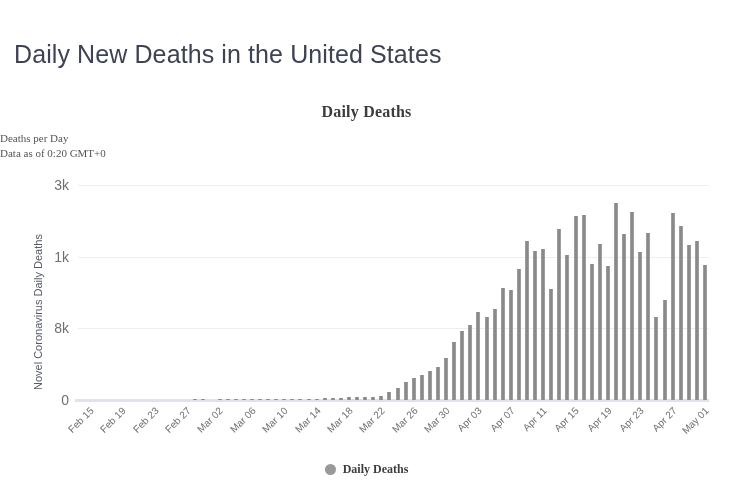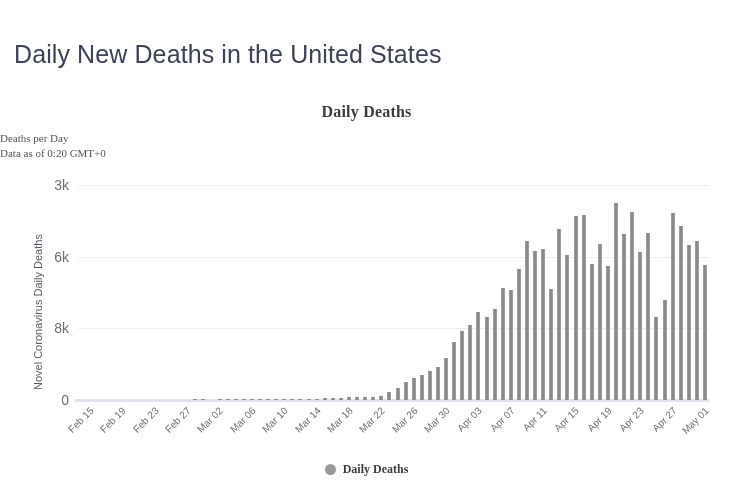--- a/index.html
+++ b/index.html
@@ -177,21 +177,21 @@
 
     <div id="plot-area">
       <div id="gridlines">
           <div class="gridline" style="top: 143.333px;"></div>
           <div class="gridline" style="top: 71.6667px;"></div>
           <div class="gridline" style="top: 0px;"></div>
         </div>
       <div id="yticks">
           <div class="ytick-label" style="top: 215px;">0</div>
           <div class="ytick-label" style="top: 143.333px;">8k</div>
-          <div class="ytick-label" style="top: 71.6667px;">6k</div>
+          <div class="ytick-label" style="top: 71.6667px;">1k</div>
           <div class="ytick-label" style="top: 0px;">3k</div>
         </div>
       <div id="baseline"></div>
       <div id="bars">
           <div class="bar" title="Feb 29: 1" style="height: 1px; left: 115.301px;"></div>
           <div class="bar" title="Mar 01: 1" style="height: 1px; left: 123.391px;"></div>
           <div class="bar" title="Mar 03: 6" style="height: 1px; left: 139.571px;"></div>
           <div class="bar" title="Mar 04: 2" style="height: 1px; left: 147.66px;"></div>
           <div class="bar" title="Mar 05: 2" style="height: 1px; left: 155.75px;"></div>
           <div class="bar" title="Mar 06: 3" style="height: 1px; left: 163.84px;"></div>

